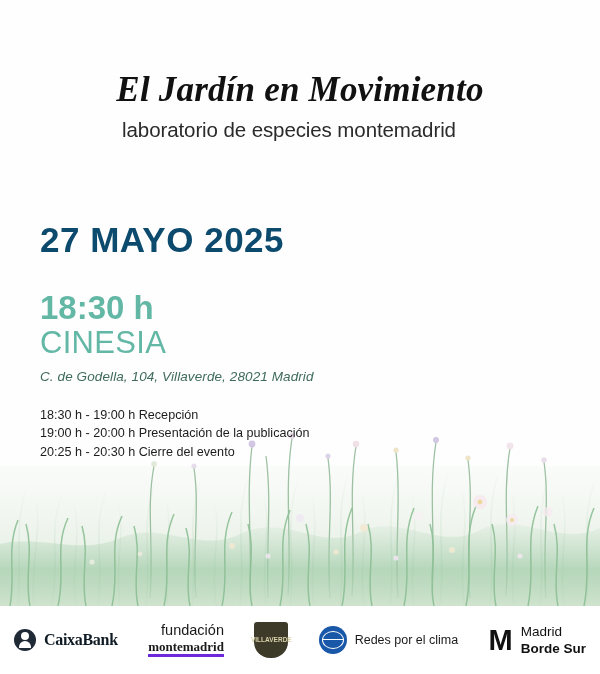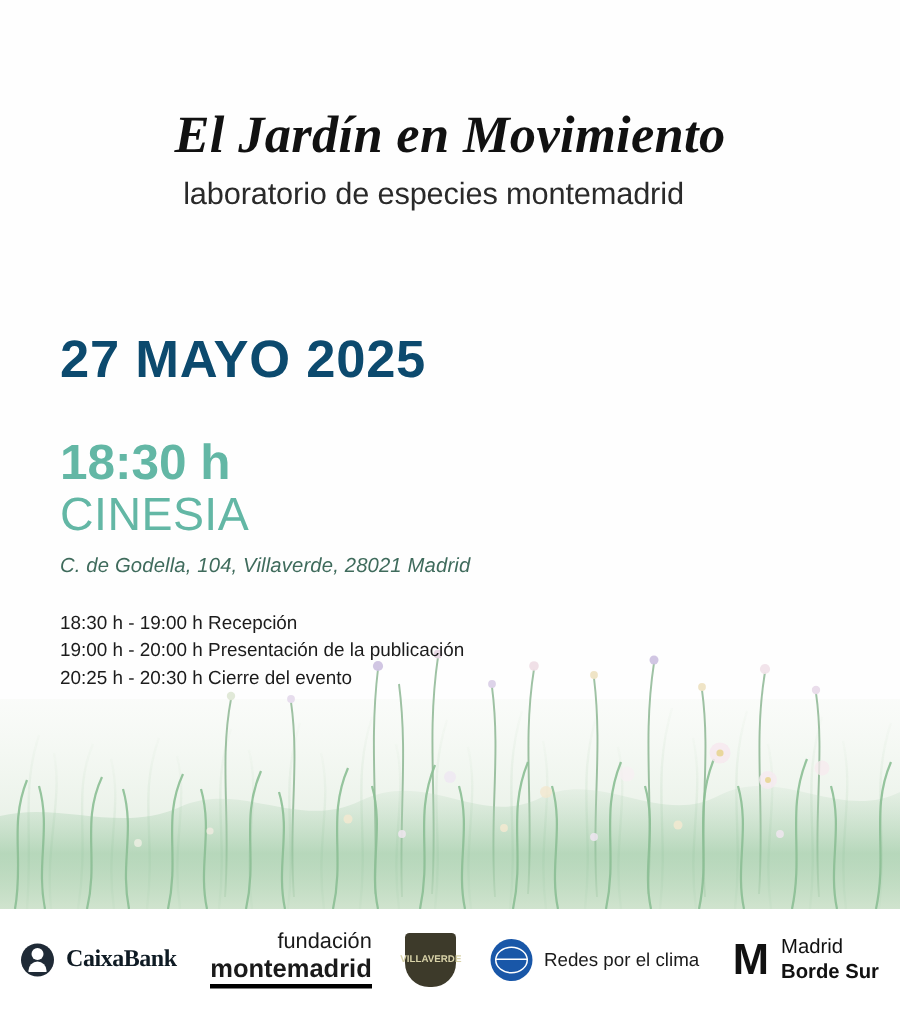--- a/index.html
+++ b/index.html
@@ -173,25 +173,25 @@
     display: block;
     line-height: 1.05;
     text-align: right;
   }
   .logo-montemadrid .l1 {
     font-family: "Liberation Sans", sans-serif;
     font-size: 14.5px;
     color: #1a1a1a;
   }
   .logo-montemadrid .l2 {
-    font-family: Liberation Sans, sans-serif;
-    font-weight: bold;
-    font-size: 17px;
+    font-family: Liberation Serif, serif;
+    font-weight: bold;
+    font-size: 13px;
     color: #1a1a1a;
-    border-bottom: 3px solid #000000;
+    border-bottom: 3px solid #6d28d9;
     display: inline-block;
     padding-bottom: 1px;
   }
 
   .logo-shield {
     width: 34px;
     height: 36px;
     background: #3d3a2a;
     border-radius: 3px 3px 16px 16px;
     display: flex;

